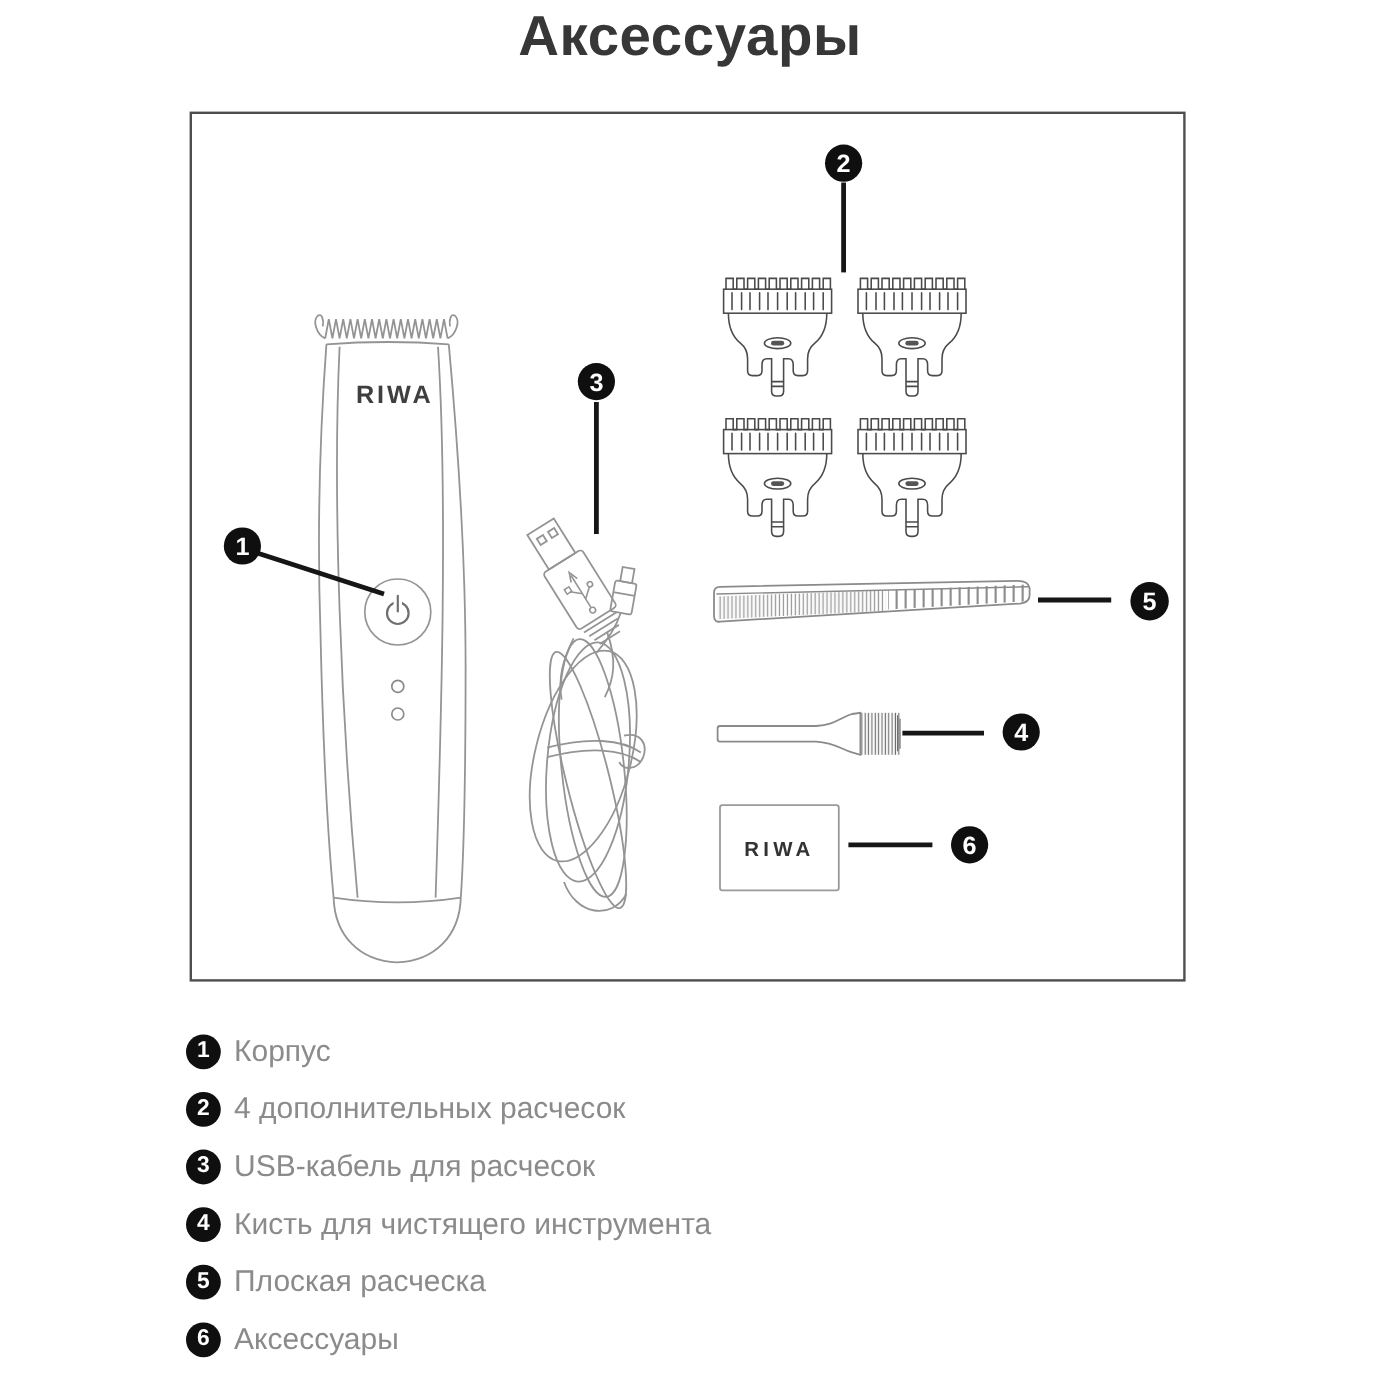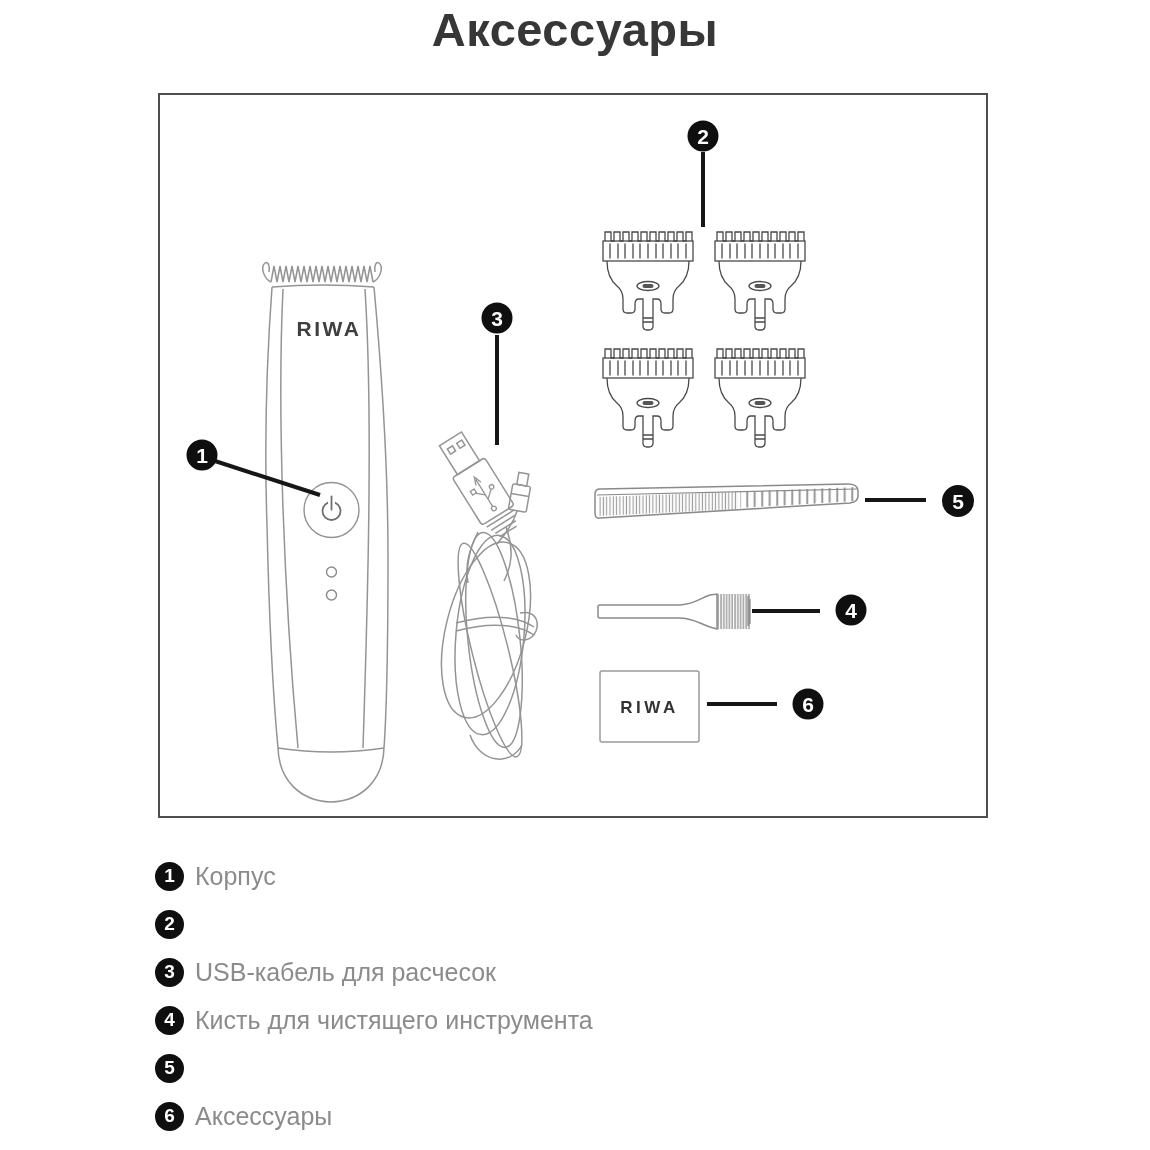--- a/index.html
+++ b/index.html
@@ -170,31 +170,33 @@
     </svg>
   </div>
 
   <div class="legend">
     <div class="legend-row">
       <span class="badge">1</span>
       <span class="legend-label">Корпус</span>
     </div>
     <div class="legend-row">
       <span class="badge">2</span>
+      <span class="legend-label">4 дополнительных расчесок</span>
     </div>
     <div class="legend-row">
       <span class="badge">3</span>
       <span class="legend-label">USB-кабель для расчесок</span>
     </div>
     <div class="legend-row">
       <span class="badge">4</span>
       <span class="legend-label">Кисть для чистящего инструмента</span>
     </div>
     <div class="legend-row">
       <span class="badge">5</span>
+      <span class="legend-label">Плоская расческа</span>
     </div>
     <div class="legend-row">
       <span class="badge">6</span>
       <span class="legend-label">Аксессуары</span>
     </div>
   </div>
 
 </div>
 
 </body></html>

